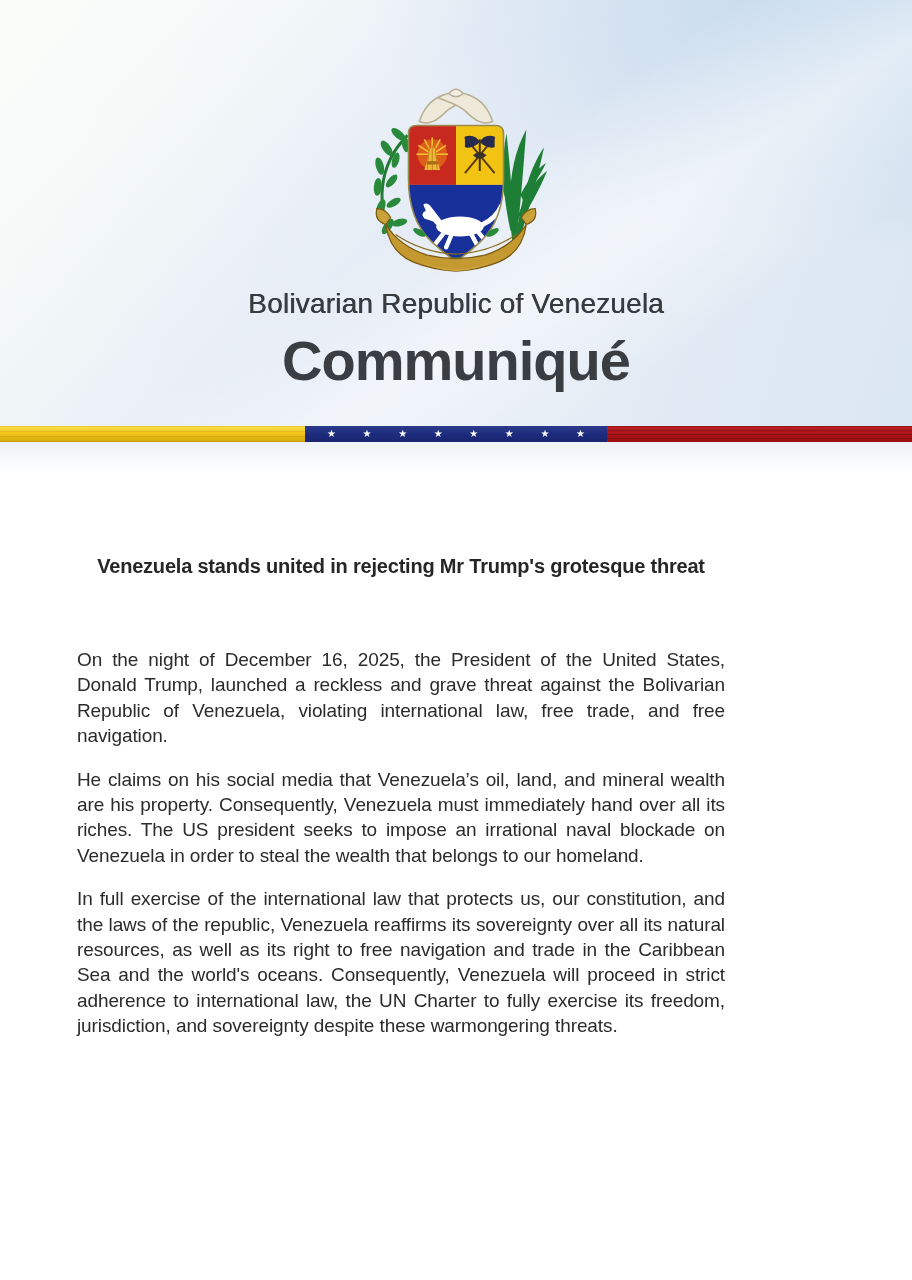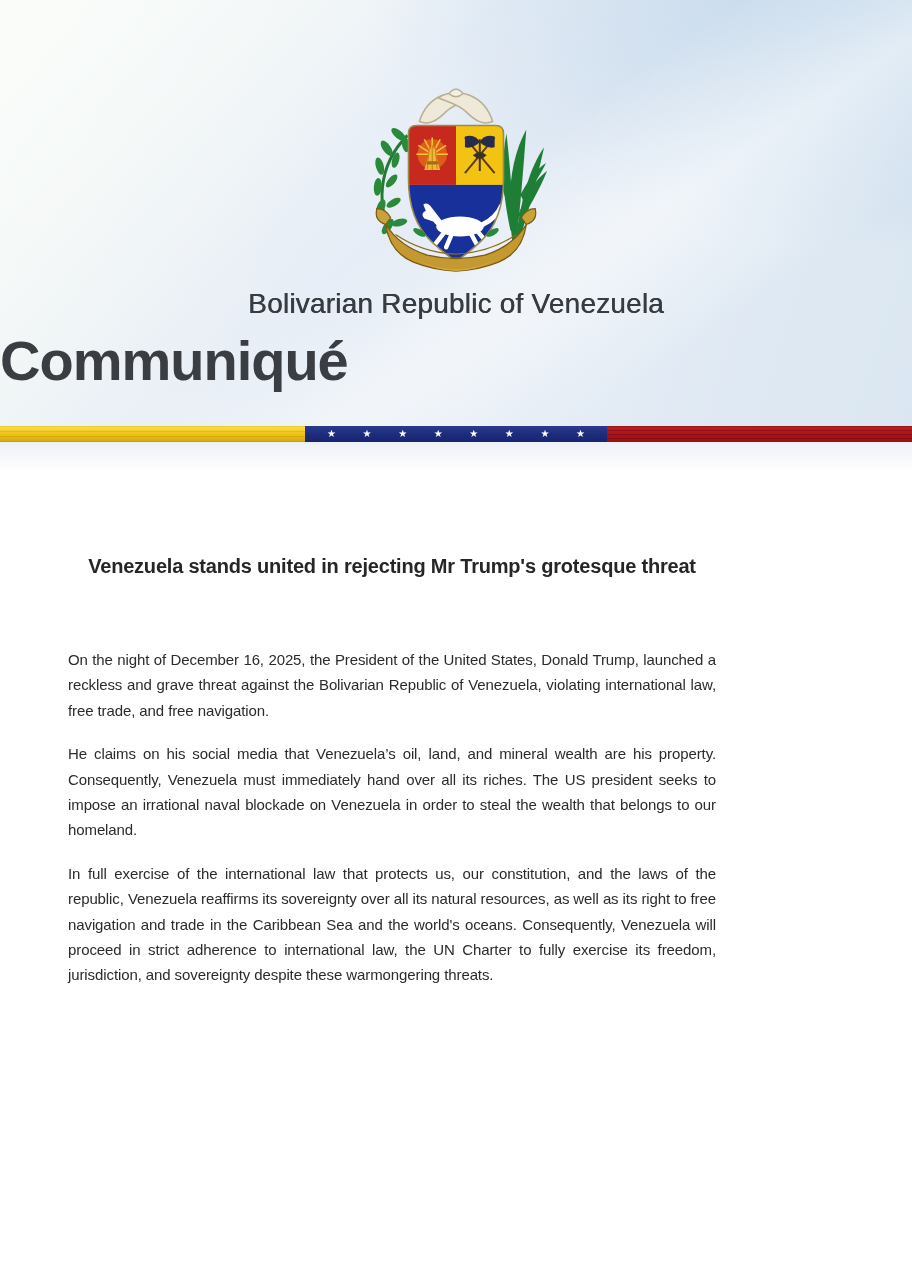--- a/index.html
+++ b/index.html
@@ -44,20 +44,21 @@
     position:absolute; top:288px; left:0; width:100%;
     text-align:center;
     font-size:28px; font-weight:400;
     letter-spacing:0.2px;
     color:#383c40;
     text-shadow:0.45px 0 0 #383c40;
   }
 
   .communique {
     position:absolute; top:328px; left:0; width:100%;
+    text-align:center;
     font-size:56px; font-weight:700;
     letter-spacing:-1px;
     color:#3a3e43;
   }
 
   
   .flag-stripe {
     position:absolute; top:426px; left:0;
     width:912px; height:16px;
     display:flex;
@@ -85,38 +86,38 @@
       linear-gradient(180deg, #bc2023 0%, #a81317 55%, #9c0f13 100%);
   }
   .header-fade {
     position:absolute; top:442px; left:0;
     width:912px; height:30px;
     background:linear-gradient(180deg, #edf1f7 0%, #f6f8fb 50%, #ffffff 100%);
   }
 
   
   .doc {
-    position:absolute; top:472px; left:4px;
+    position:absolute; top:472px; left:13px;
     width:776px;
   }
   .doc-title {
     padding-top:71px;
     text-align:center;
     font-size:20px; font-weight:700;
     letter-spacing:-0.2px;
     line-height:47px;
     color:#262626;
   }
   .paragraphs {
     width:648px;
     margin:57px auto 0 auto;
   }
   .paragraphs p {
     text-align:justify;
-    font-size:15px;
+    font-size:19px;
     line-height:25.4px;
     letter-spacing:-0.1px;
     color:#2b2b2b;
     margin-bottom:18px;
   }
 </style>
 </head>
 <body>
 
 <div class="page">

